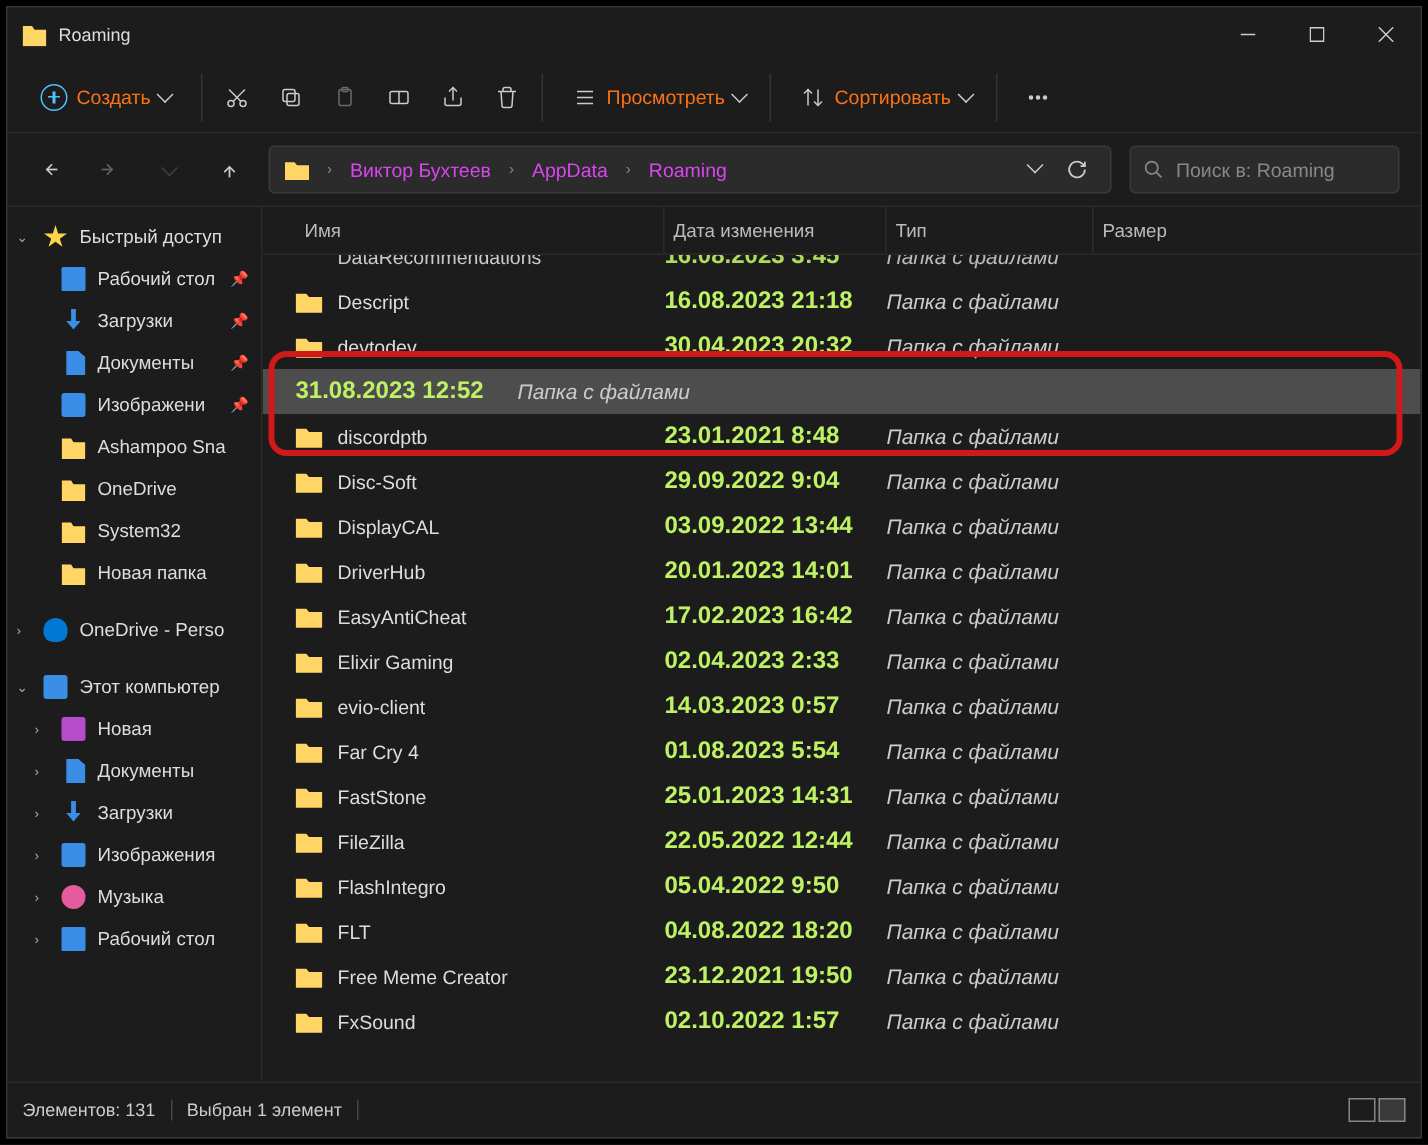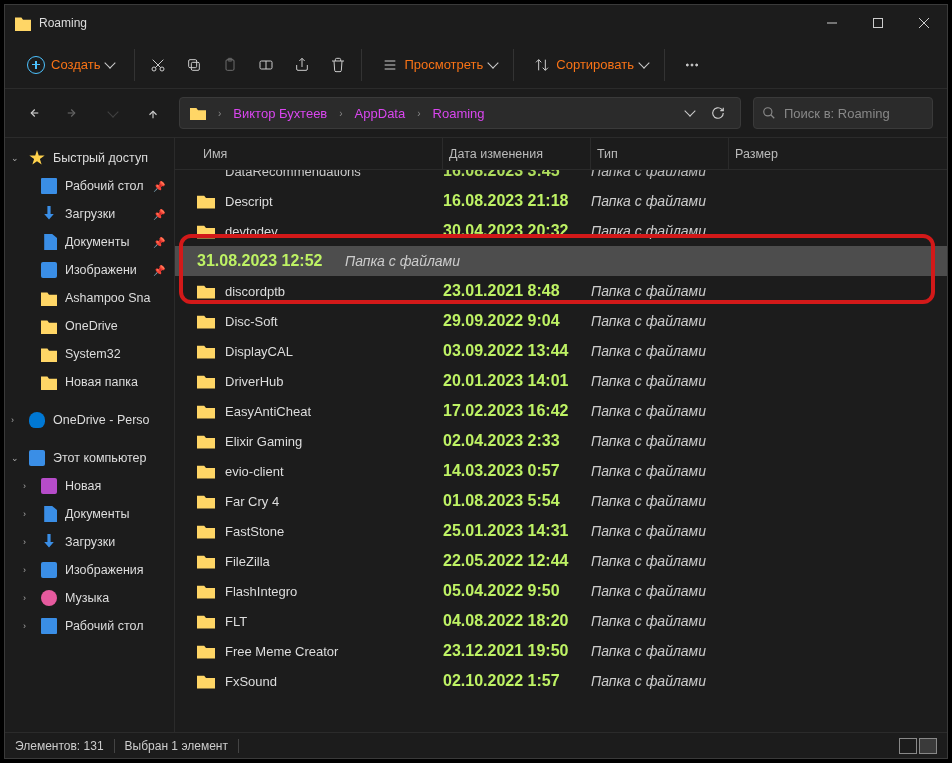--- a/index.html
+++ b/index.html
@@ -73,21 +73,21 @@
 .row .c1 { width: 246px; display: flex; align-items: center; }
 .row .c2 { width: 148px; color: #bef264; font-size: 16px; font-weight: bold; }
 .row .c3 { width: 138px; color: #ccc; font-size: 14px; font-style: italic; }
 .row.selected { background: #4d4d4d; }
 .row.cutoff { margin-top: -16px; opacity: 0.9; }
 .row.cutoff .fico { opacity: 0; }
 
 .highlight-box { position: absolute; border: 4px solid #d21919; border-radius: 12px; pointer-events: none; left: 4px; top: 96px; width: 756px; height: 70px; }
 
 
-.statusbar { height: 26px; display: flex; align-items: center; padding: 0 10px; background: #1c1c1c; border-top: 1px solid #2b2b2b; font-size: 12px; color: #ccc; gap: 0; }
+.statusbar { height: 37px; display: flex; align-items: center; padding: 0 10px; background: #1c1c1c; border-top: 1px solid #2b2b2b; font-size: 12px; color: #ccc; gap: 0; }
 .statusbar .sep { width: 1px; height: 14px; background: #444; margin: 0 10px; }
 .view-icons { margin-left: auto; display: flex; gap: 2px; }
 .view-ic { width: 18px; height: 16px; border: 1px solid #888; }
 .view-ic.active { background: #3a3a3a; }
 
 .chevron-down { display: inline-block; width: 8px; height: 8px; border-right: 1.5px solid #ccc; border-bottom: 1.5px solid #ccc; transform: rotate(45deg); margin-bottom: 3px; }
 </style>
 </head>
 <body>
 

